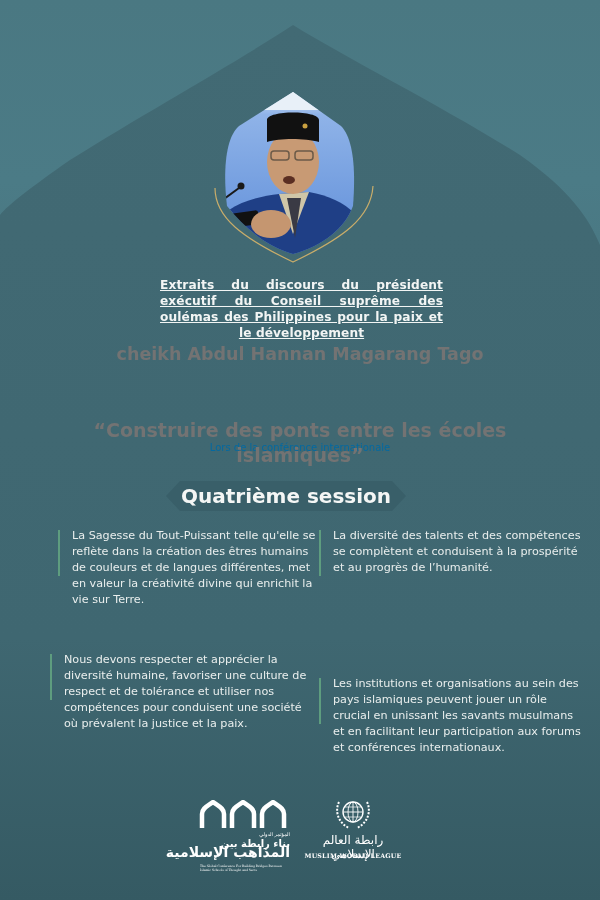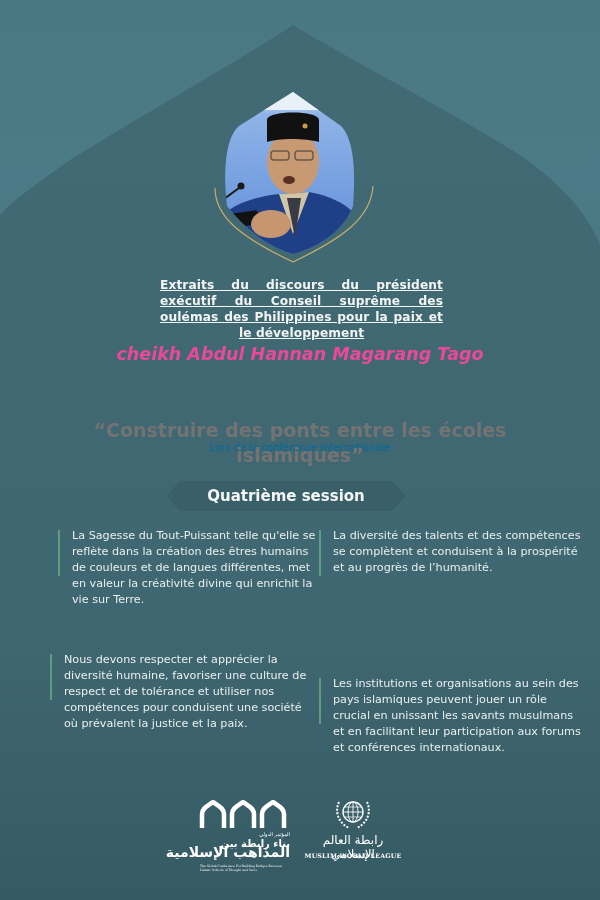--- a/index.html
+++ b/index.html
@@ -25,42 +25,41 @@
     .intro {
       position: absolute; left: 160px; top: 277px; width: 283px;
       font-size: 12.2px; line-height: 16px; font-weight: bold;
       text-align: justify; text-align-last: center; color: #f2f5f4;
       letter-spacing: 0.1px;
       text-decoration: underline;
     }
     .speaker-name {
       position: absolute; left: 60px; top: 344px; width: 480px;
       text-align: center; font-size: 17.5px; line-height: 21px; font-weight: bold;
-      color: #ec4899;
-      font-style: italic;
+      color: #737373;
     }
     .conf-intro {
       position: absolute; left: 100px; top: 394px; width: 400px;
       text-align: center; font-size: 10px; color: #0369a1; margin-top: 48px;
     }
     .conf-title {
       position: absolute; left: 80px; top: 418px; width: 440px;
       text-align: center; font-size: 19px; line-height: 25px; font-weight: bold;
       color: #737373;
     }
 
     
     .session-badge {
       position: absolute; left: 166px; top: 481px; width: 240px; height: 30px;
       z-index: 2;
     }
     .session-badge svg { position: absolute; left: 0; top: 0; }
     .session-label {
       position: absolute; left: 0; top: 0; width: 240px; height: 30px;
-      line-height: 30px; text-align: center; font-weight: bold; font-size: 15px;
+      line-height: 30px; text-align: center; font-weight: bold; font-size: 20px;
       color: #f4f6f5;
     }
 
     
     .quote {
       position: absolute; width: 262px;
       font-size: 11.2px; line-height: 16px; color: #e9eeed;
       padding-left: 14px;
     }
     .quote .rule {

